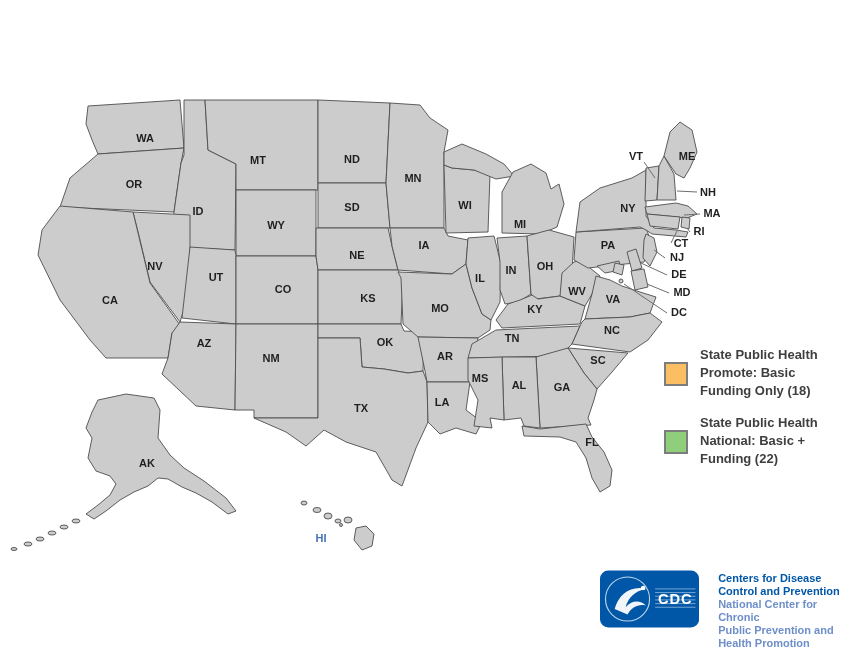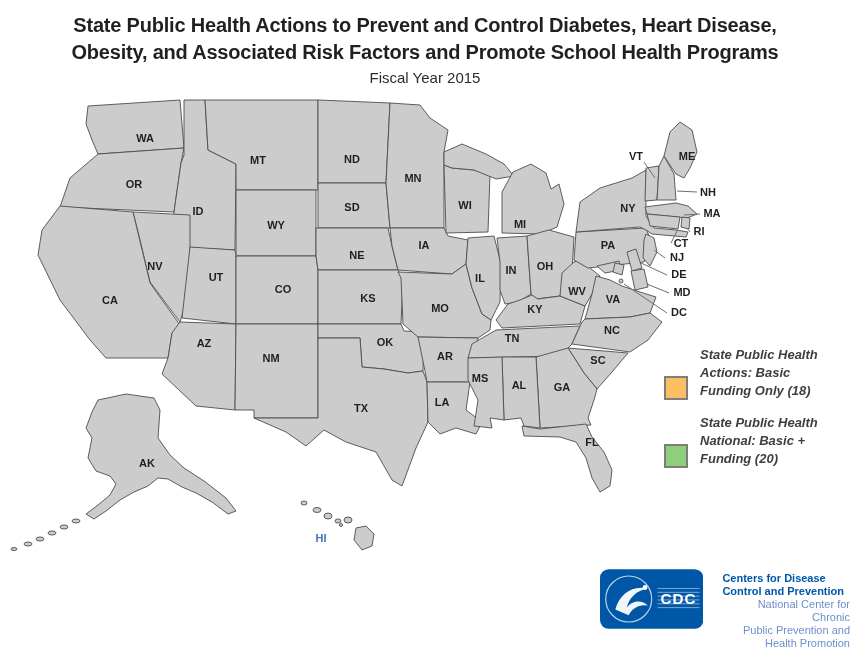--- a/index.html
+++ b/index.html
@@ -5,40 +5,35 @@
   html,body{margin:0;padding:0;background:#fff;}
   #page{position:relative;width:850px;height:651px;background:#ffffff;overflow:hidden;
         font-family:"Liberation Sans",sans-serif;}
   .title-block{position:absolute;top:12px;left:0;width:850px;text-align:center;color:#231f20;}
   .title-line{font-size:20px;font-weight:bold;line-height:27px;letter-spacing:-0.2px;}
   .subtitle{font-size:15px;font-weight:normal;line-height:22px;color:#2b2b2b;margin-top:1px;}
   svg .state{stroke:#4d4d4d;stroke-width:0.9;stroke-linejoin:round;fill:#cccccc;}
   .map-label{font:bold 11px "Liberation Sans",sans-serif;fill:#1f1f1f;text-anchor:middle;}
   .leader{stroke:#6e6e6e;stroke-width:1;fill:none;}
   .legend{position:absolute;left:664px;top:342px;width:186px;}
-  .legend-item{position:absolute;left:0;display:flex;align-items:flex-end;font-style:italic;}
+  .legend-item{position:absolute;left:0;display:flex;align-items:center;}
   .legend-item.first{top:4px;}
   .legend-item.second{top:72px;}
   .swatch{width:20px;height:20px;border:2px solid #7d7d7d;flex:0 0 auto;margin-top:1px;}
   .legend-text{margin-left:12px;font-size:13px;font-weight:bold;color:#3f3f3f;line-height:18px;}
   .cdc{position:absolute;left:600px;top:568px;display:flex;align-items:flex-start;}
   .cdc-text{margin-left:19px;margin-top:4px;font-size:11px;line-height:13px;}
   .cdc-bold{color:#0057a8;font-weight:bold;}
-  .cdc-light{color:#6e8fc9;font-weight:normal;text-align:right;}
+  .cdc-light{color:#6e8fc9;font-weight:bold;}
 </style>
 </head>
 <body>
 
 <div id="page">
 
-  <div class="title-block">
-    <div class="title-line">State Public Health Actions to Prevent and Control Diabetes, Heart Disease,</div>
-    <div class="title-line">Obesity, and Associated Risk Factors and Promote School Health Programs</div>
-    <div class="subtitle">Fiscal Year 2015</div>
-  </div>
 
   <svg width="850" height="651" viewBox="0 0 850 651" style="position:absolute;left:0;top:0;">
 
     <path class="state" d="M88 106 L180 100 L184 148 L98 154 L92 140 L86 124 Z" fill="#8FCE7B"></path>
     <path class="state" d="M98 154 L184 148 L181 163 L174 212 L60 207 L70 178 Z" fill="#8FCE7B"></path>
     <path class="state" d="M184 100 L205 100 L208 150 L236 164 L235 250 L172 247 L174 212 L181 163 L184 155 Z" fill="#8FCE7B"></path>
     <path class="state" d="M205 100 L318 100 L318 190 L236 190 L236 164 L208 150 Z" fill="#8FCE7B"></path>
     <path class="state" d="M236 190 L316 190 L316 256 L236 256 Z" fill="#FBBE62"></path>
     <path class="state" d="M133 212 L190 215 L190 290 L180 322 L150 282 L140 240 Z" fill="#FBBE62"></path>
     <path class="state" d="M190 247 L235 250 L236 256 L236 324 L182 318 Z" fill="#8FCE7B"></path>
@@ -177,30 +172,30 @@
       <text class="map-label" x="147" y="467">AK</text>
       <text class="map-label" x="321" y="542" style="fill: rgb(69, 115, 185);">HI</text>
     </g>
   </svg>
 
   <div class="legend">
     <div class="legend-item first">
       <div class="swatch" style="background: rgb(251, 190, 98);"></div>
       <div class="legend-text">
         <div>State Public Health</div>
-        <div>Actions: Basic</div>
+        <div>Promote: Basic</div>
         <div>Funding Only (18)</div>
       </div>
     </div>
     <div class="legend-item second">
       <div class="swatch" style="background: rgb(143, 206, 123);"></div>
       <div class="legend-text">
         <div>State Public Health</div>
         <div>National: Basic +</div>
-        <div>Funding (20)</div>
+        <div>Funding (22)</div>
       </div>
     </div>
   </div>
 
   <div class="cdc">
     <svg width="108" height="62" viewBox="0 0 108 62">
       <rect x="0" y="0" width="108" height="62" rx="9" fill="#0057A8"></rect>
       <g>
         <circle cx="30" cy="31" r="24" fill="none" stroke="#ffffff" stroke-width="1.2" opacity="0.75"></circle>
         <path fill="#ffffff" opacity="0.95" d="M16 42 C20 26 34 16 50 20 C38 22 30 30 28 40 C34 32 44 32 50 38 C42 36 34 40 30 48 Z"></path>

